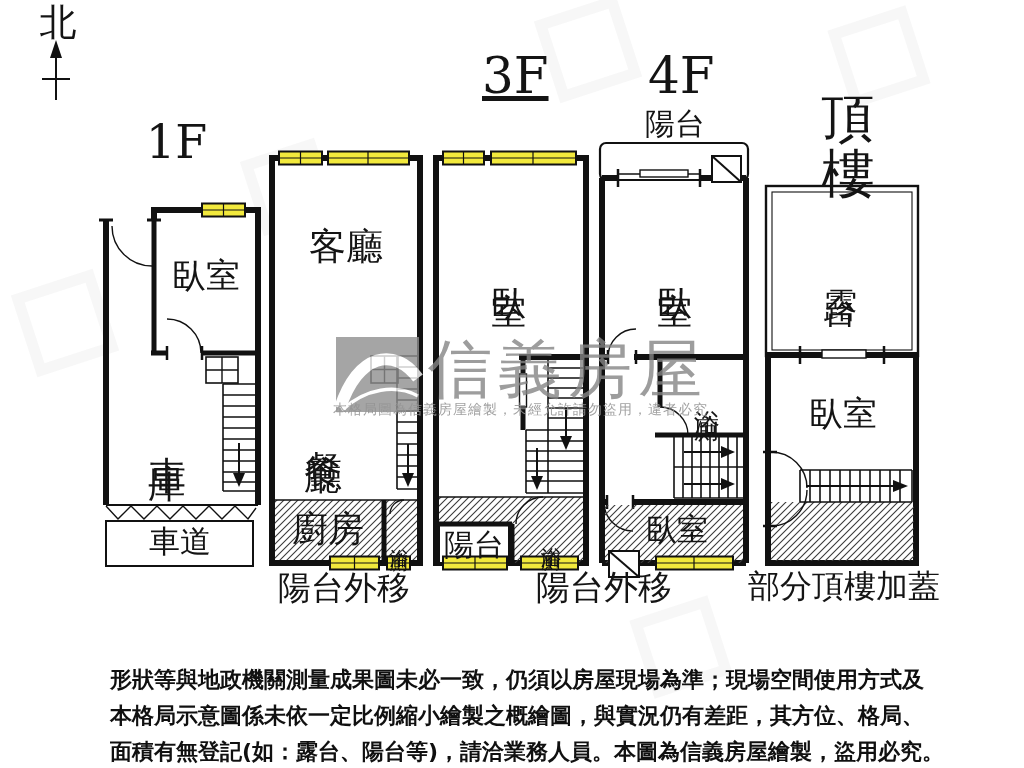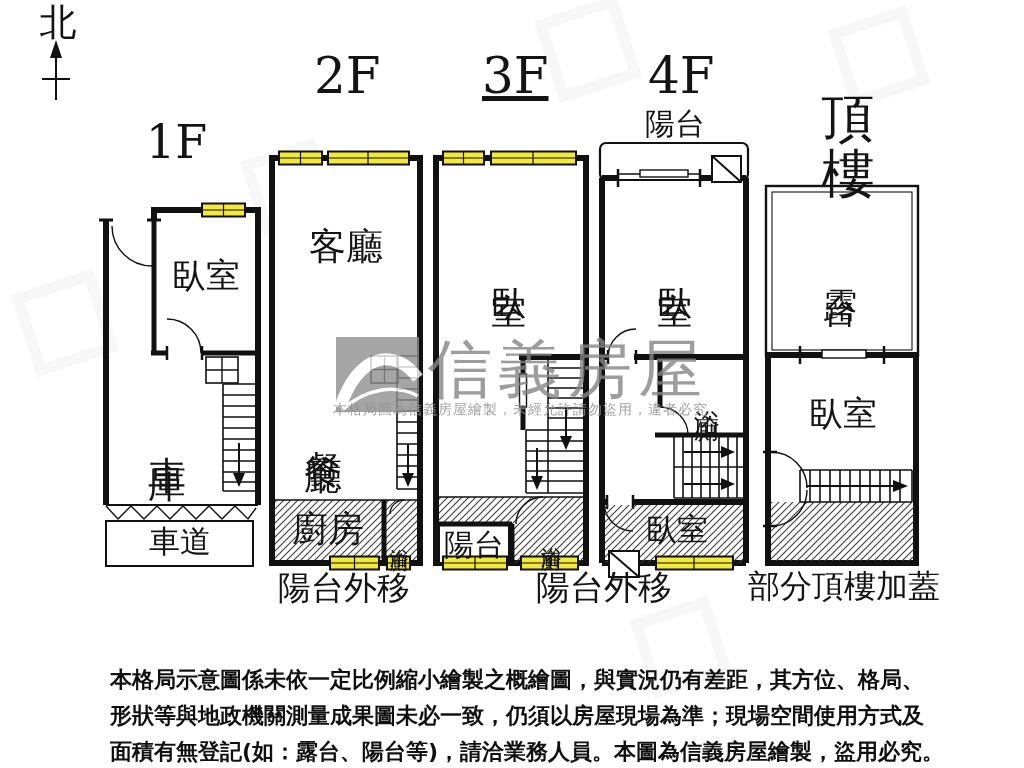--- a/index.html
+++ b/index.html
@@ -205,21 +205,20 @@
     </g>
   </svg>
 
   <div class="label" style="left:36px;top:4px;width:44px;font-size:37px;">北</div>
 
   <div class="label" style="left:146px;top:118px;width:60px;font-size:46px;">1F</div>
   <div class="label" style="left:168px;top:258px;width:76px;font-size:34px;">臥室</div>
   <div class="label v" style="left:146px;top:382px;height:100px;font-size:38px;letter-spacing:6px;">車庫</div>
   <div class="label" style="left:133px;top:526px;width:94px;font-size:31px;font-family:Liberation Serif, serif;">車道</div>
 
-  <div class="label" style="left:314px;top:50px;width:64px;font-size:50px;">2F</div>
   <div class="label" style="left:296px;top:228px;width:100px;font-size:37px;">客廳</div>
   <div class="label v" style="left:302px;top:376px;height:96px;font-size:38px;letter-spacing:4px;">餐廳</div>
   <div class="label" style="left:284px;top:510px;width:88px;font-size:36px;">廚房</div>
   <div class="label v" style="left:389px;top:508px;height:56px;font-size:19px;letter-spacing:2px;">浴廁</div>
   <div class="label" style="left:274px;top:571px;width:140px;font-size:33px;">陽台外移</div>
 
   <div class="label" style="left:482px;top:50px;width:64px;font-size:50px;text-decoration:underline;">3F</div>
   <div class="label v" style="left:490px;top:219px;height:90px;font-size:35px;letter-spacing:4px;">臥室</div>
   <div class="label" style="left:440px;top:529px;width:68px;font-size:30px;">陽台</div>
   <div class="label v" style="left:540px;top:502px;height:60px;font-size:21px;letter-spacing:2px;">浴廁</div>
@@ -233,18 +232,18 @@
 
   <div class="label" style="left:796px;top:90px;width:110px;font-size:53px;letter-spacing:6px;">頂樓</div>
   <div class="label v" style="left:822px;top:226px;height:80px;font-size:34px;letter-spacing:4px;">露台</div>
   <div class="label" style="left:808px;top:396px;width:70px;font-size:34px;">臥室</div>
   <div class="label" style="left:748px;top:570px;width:192px;font-size:32px;text-align:right;">部分頂樓加蓋</div>
 
   <div class="wm-brand" style="left:428px;top:326px;font-size:64px;letter-spacing:6px;">信義房屋</div>
   <div class="wm-notice" style="left:333px;top:401px;font-size:14px;letter-spacing:1px;">本格局圖為信義房屋繪製，未經允許請勿盜用，違者必究</div>
 
   <div class="disclaimer" style="left:110px;top:662px;width:830px;font-size:22px;line-height:36px;">
+    <div>形狀等與地政機關測量成果圖未必一致，仍須以房屋現場為準；現場空間使用方式及</div>
     <div>本格局示意圖係未依一定比例縮小繪製之概繪圖，與實況仍有差距，其方位、格局、</div>
-    <div>形狀等與地政機關測量成果圖未必一致，仍須以房屋現場為準；現場空間使用方式及</div>
     <div>面積有無登記(如：露台、陽台等)，請洽業務人員。本圖為信義房屋繪製，盜用必究。</div>
   </div>
 
 </div>
 
 </body></html>

